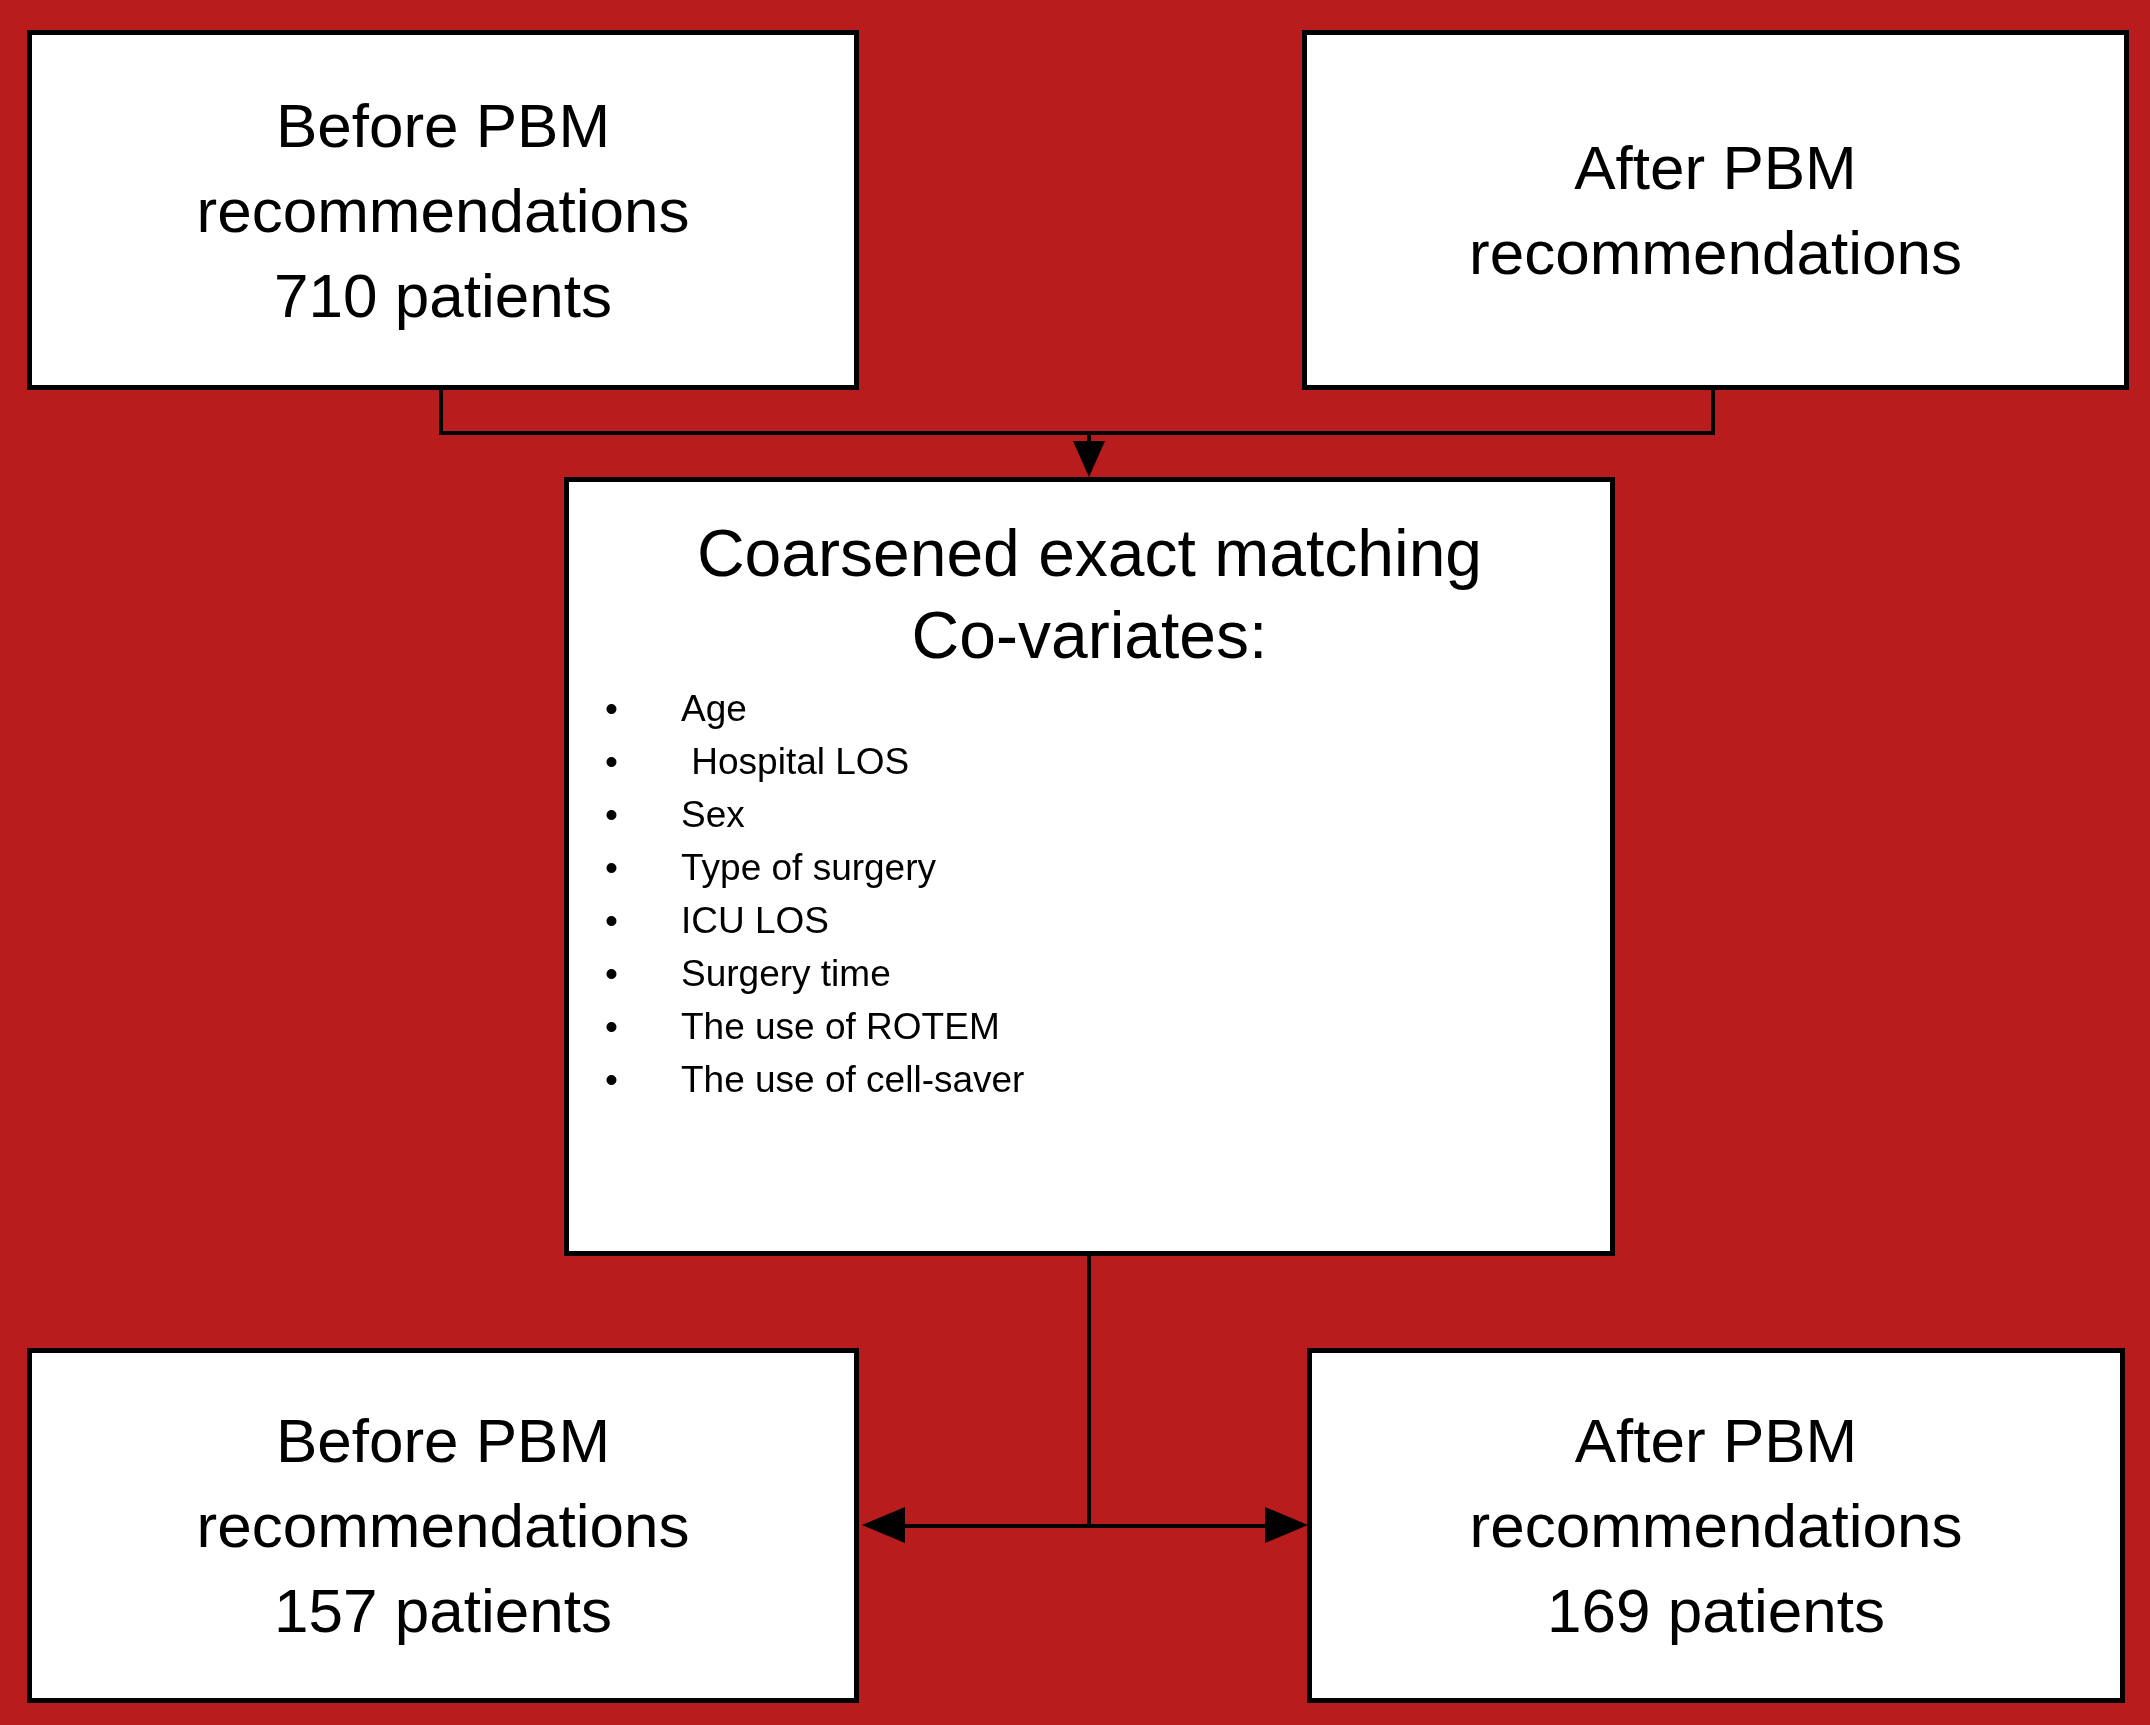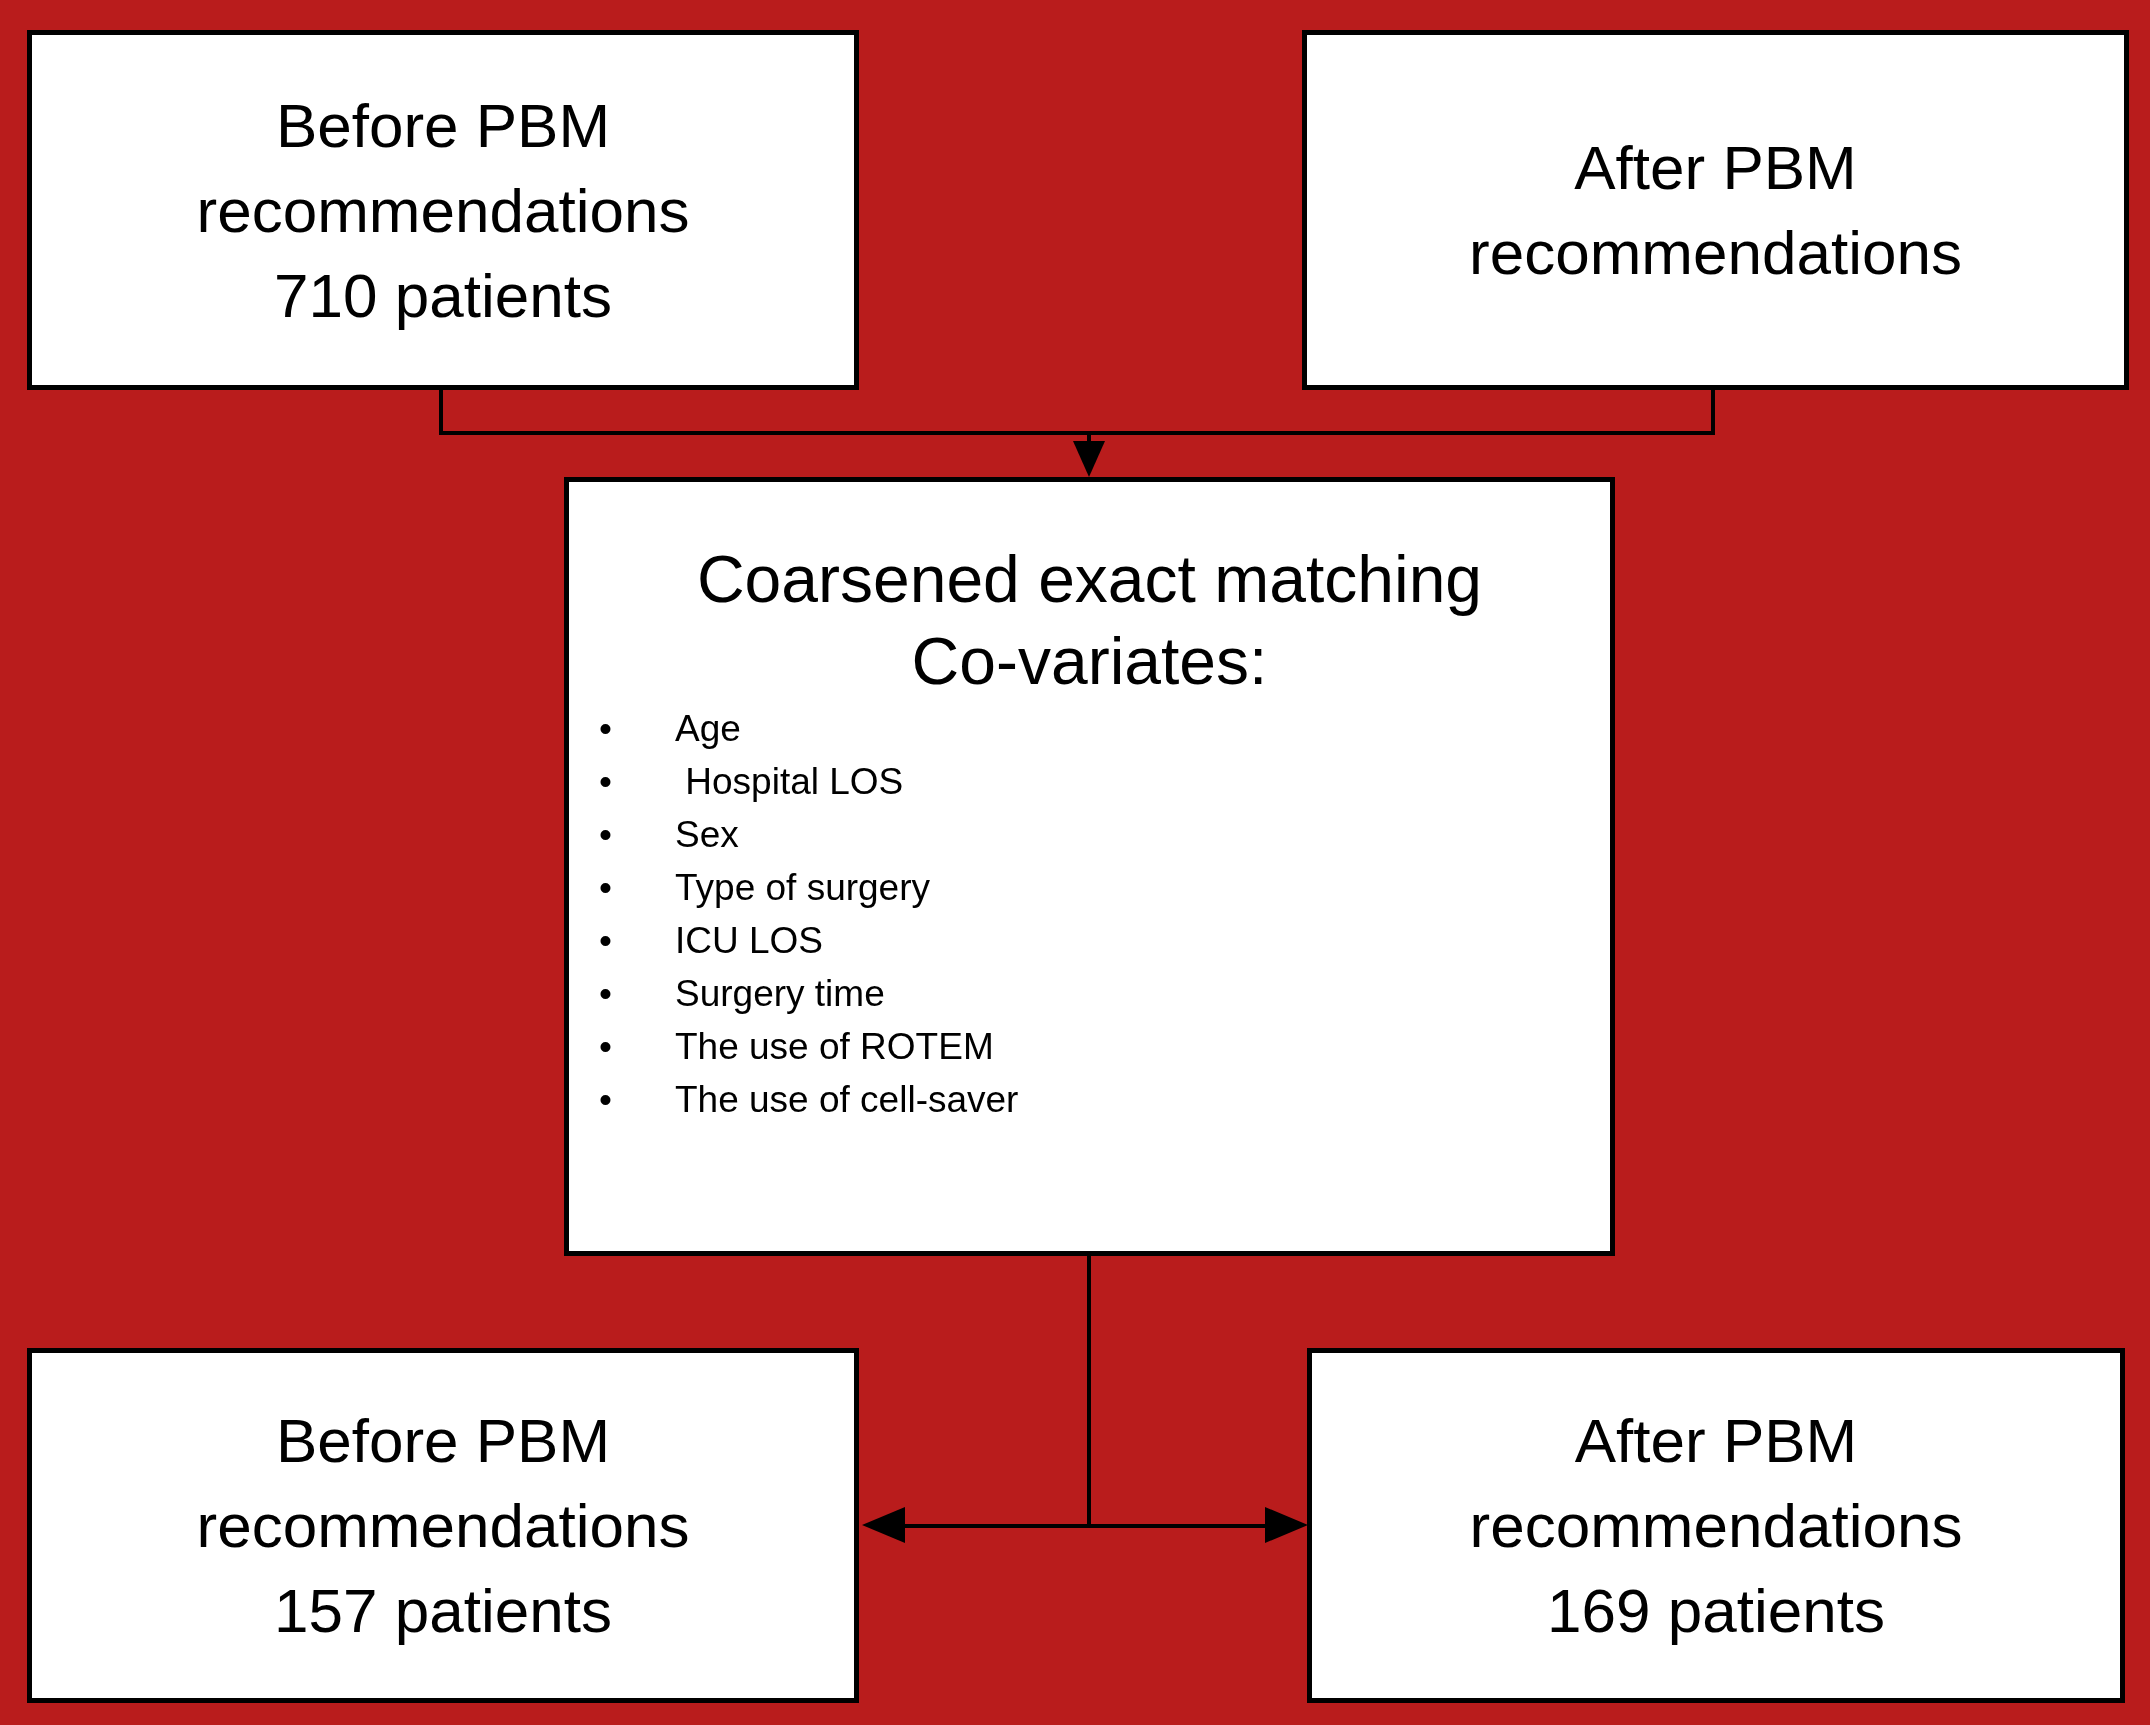--- a/index.html
+++ b/index.html
@@ -30,33 +30,33 @@
     justify-content: center;
     text-align: center;
   }
   .box-line {
     font-size: 62px;
     line-height: 85px;
     white-space: pre;
   }
   #box-top-left     { left: 27px;   top: 30px;   width: 832px; height: 360px; }
   #box-top-right    { left: 1302px; top: 30px;   width: 827px; height: 360px; }
-  #box-middle       { left: 564px;  top: 477px;  width: 1051px; height: 779px; padding-top: 56px; }
+  #box-middle       { left: 564px;  top: 477px;  width: 1051px; height: 779px; padding-top: 30px; }
   #box-bottom-left  { left: 27px;   top: 1348px; width: 832px; height: 355px; }
   #box-bottom-right { left: 1307px; top: 1348px; width: 818px; height: 355px; }
 
   .mid-title, .mid-subtitle {
     font-size: 66px;
     line-height: 82px;
     text-align: center;
     white-space: pre;
   }
   ul.bullets {
     list-style: none;
-    margin: 0;
+    margin: 6px;
     padding: 0;
   }
   ul.bullets li {
     position: relative;
     font-size: 37px;
     line-height: 53px;
     padding-left: 106px;
     white-space: pre-wrap;
   }
   ul.bullets li::before {

